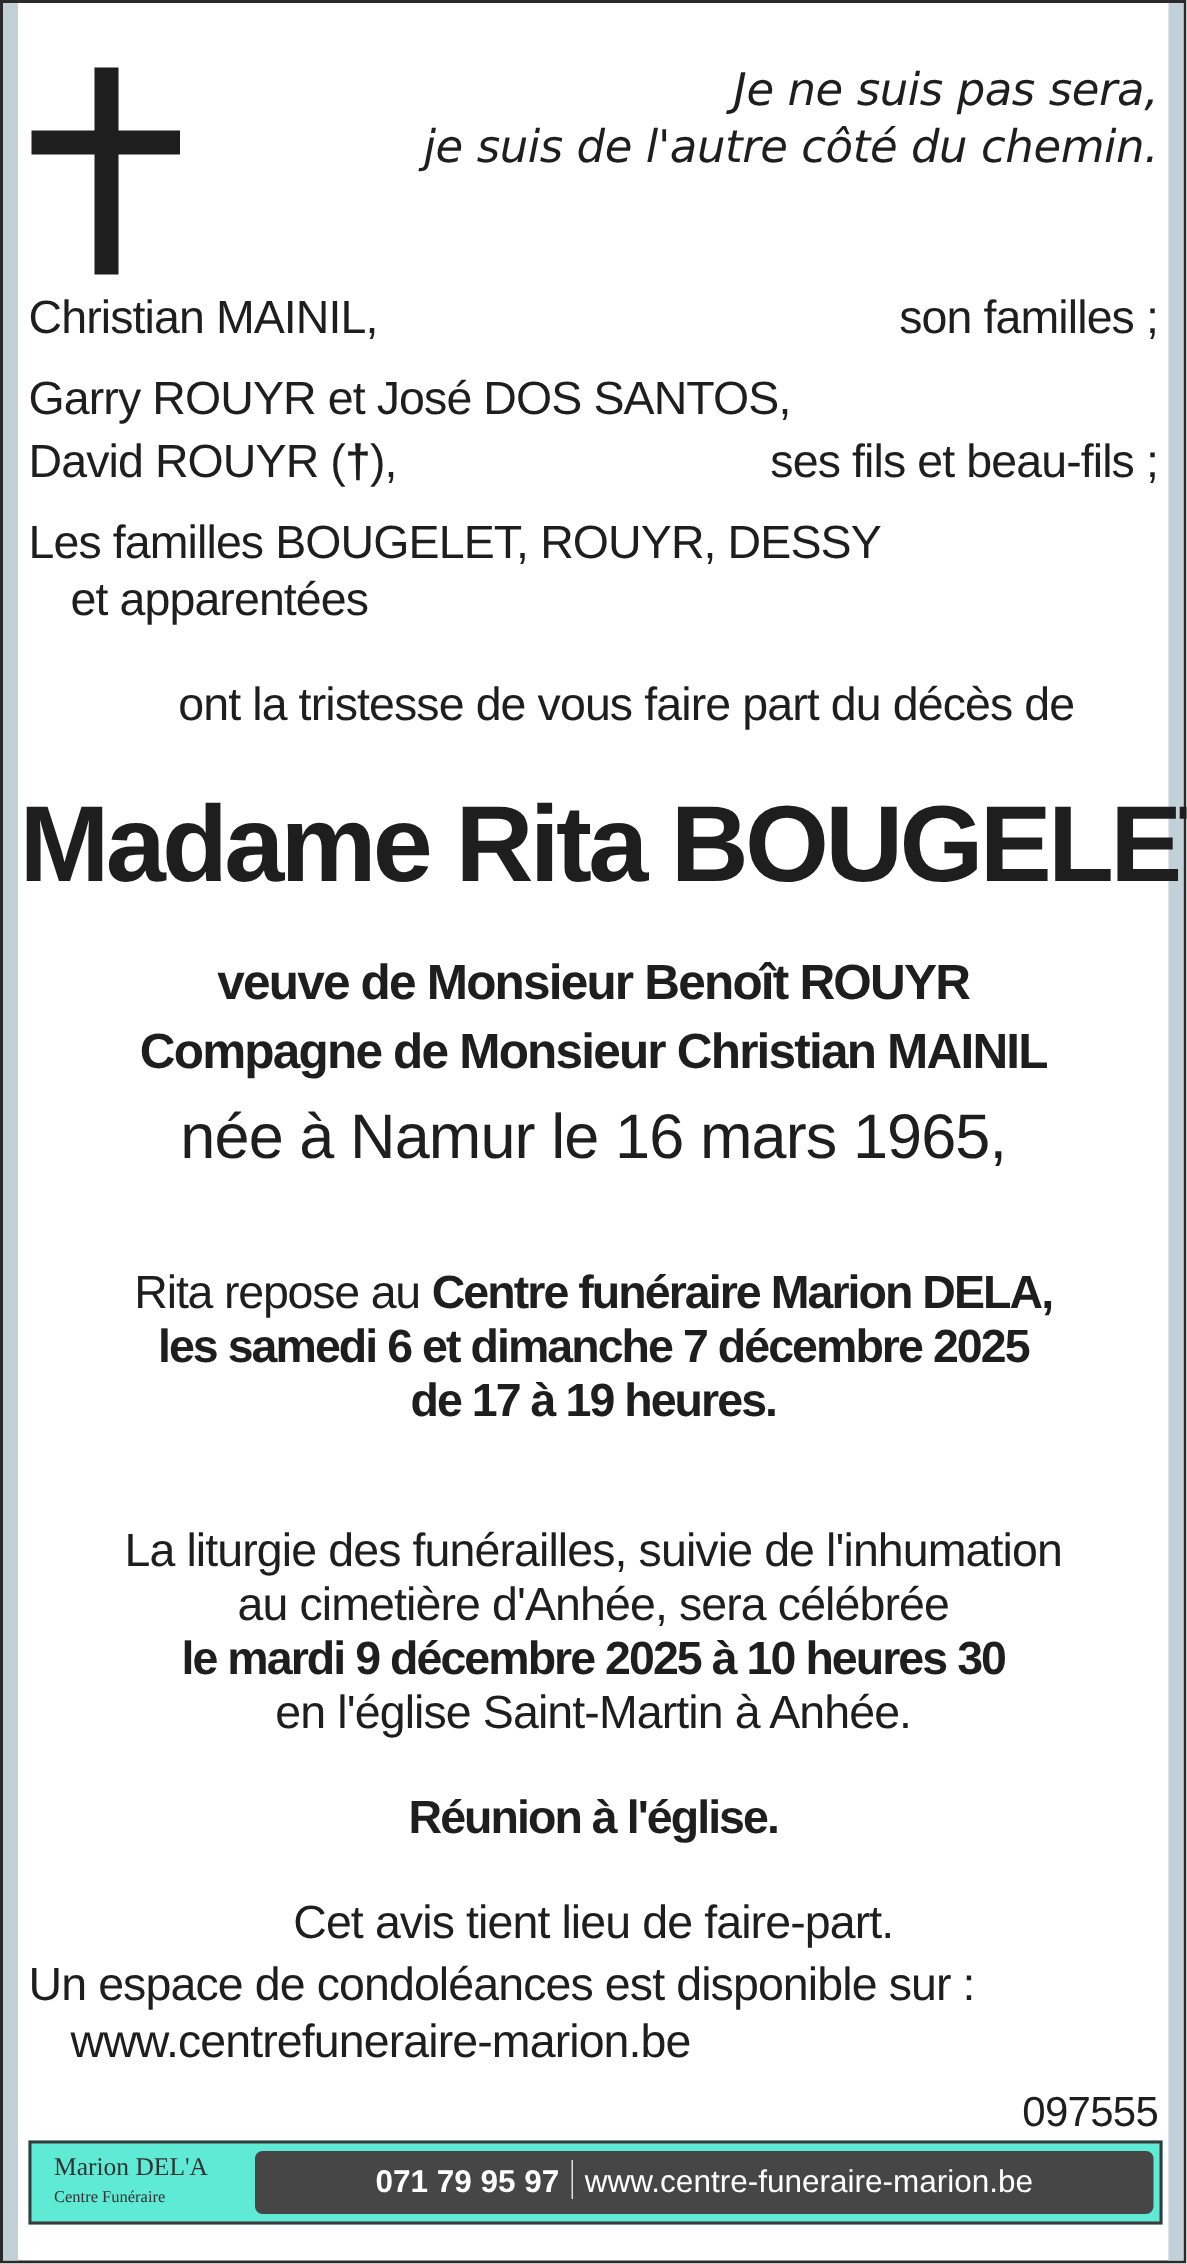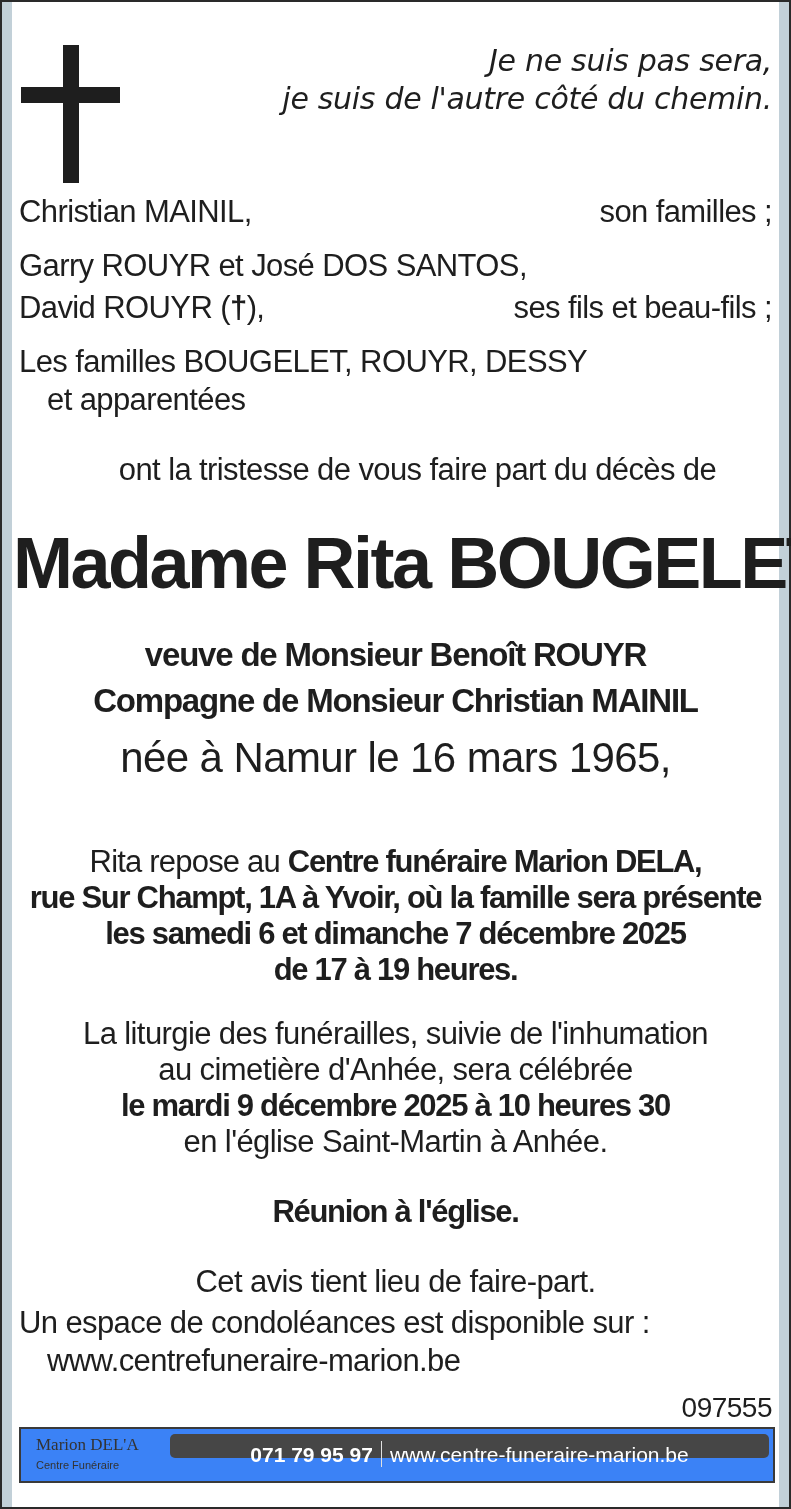--- a/index.html
+++ b/index.html
@@ -29,26 +29,26 @@
   .repose b { letter-spacing:-1.3px; }
   .liturgy { top:1016px; font-size:31px; line-height:36px; letter-spacing:-0.6px; }
   .liturgy b { letter-spacing:-1.3px; }
   .reunion { top:1192px; font-size:31px; line-height:40px; font-weight:bold; letter-spacing:-1.3px; }
   .notice { top:1227px; font-size:31px; line-height:40px; letter-spacing:-0.6px;margin-top:35px; }
   .condo { position:absolute; left:19px; top:1304px; font-size:31px; line-height:38px;
            font-family:"Liberation Sans", sans-serif; letter-spacing:-0.6px; white-space:nowrap; }
   .ref { position:absolute; right:19px; top:1394px; font-size:28px; line-height:28px;
          font-family:"Liberation Sans", sans-serif; letter-spacing:-0.5px; }
   .footer-box { position:absolute; left:19px; top:1427px; width:756px; height:56px; box-sizing:border-box;
-                border:2px solid #3a3a3a; background:#3b82f6; }
+                border:2px solid #3a3a3a; background:#5eead4; }
   .logo-title { position:absolute; left:15px; top:6px; font-family:"Liberation Serif", serif;
                 font-size:17px; color:#333333; white-space:nowrap; }
-  .logo-sub { position:absolute; left:15px; top:30px; font-family:Liberation Sans, sans-serif;
+  .logo-sub { position:absolute; left:15px; top:30px; font-family:Liberation Serif, serif;
               font-size:11px; color:#333333; white-space:nowrap; }
-  .pill { position:absolute; left:149px; top:5px; width:599px; height:24px; border-radius:5px;
+  .pill { position:absolute; left:149px; top:5px; width:599px; height:42px; border-radius:5px;
           background:#464646; color:#ffffff; text-align:center; font-size:21px; line-height:42px;
           font-family:"Liberation Sans", sans-serif; white-space:nowrap; }
   .pill .phone { font-weight:bold; }
   .pill .sep { display:inline-block; width:1px; height:26px; background:#e0e0e0; vertical-align:middle;
                margin:0 8px 0 8px; position:relative; top:-2px; }
 </style>
 </head>
 <body>
 
 <div class="frame"></div>
@@ -96,21 +96,20 @@
   <div>veuve de Monsieur Benoît ROUYR</div>
   <div>Compagne de Monsieur Christian MAINIL</div>
 </div>
 
 <div class="center birth">
   <div>née à Namur le 16 mars 1965,</div>
 </div>
 
 <div class="center repose">
   <div><span>Rita repose au </span><b>Centre funéraire Marion DELA,</b></div>
-  <div><b>rue Sur Champt, 1A à Yvoir, où la famille sera présente</b></div>
   <div><b>les samedi 6 et dimanche 7 décembre 2025</b></div>
   <div><b>de 17 à 19 heures.</b></div>
 </div>
 
 <div class="center liturgy">
   <div>La liturgie des funérailles, suivie de l'inhumation</div>
   <div>au cimetière d'Anhée, sera célébrée</div>
   <div><b>le mardi 9 décembre 2025 à 10 heures 30</b></div>
   <div>en l'église Saint-Martin à Anhée.</div>
 </div>

